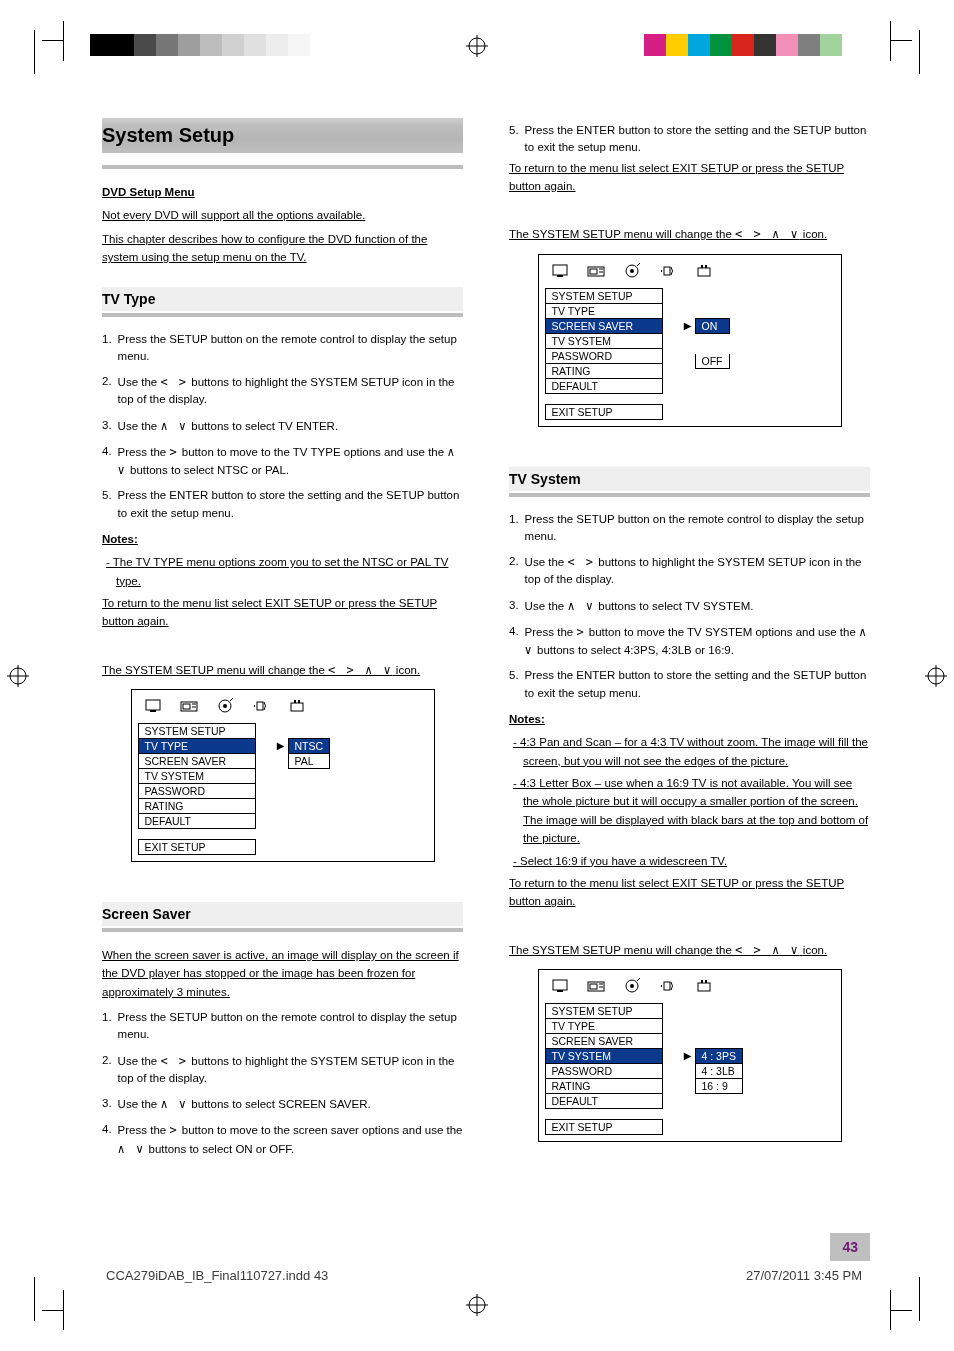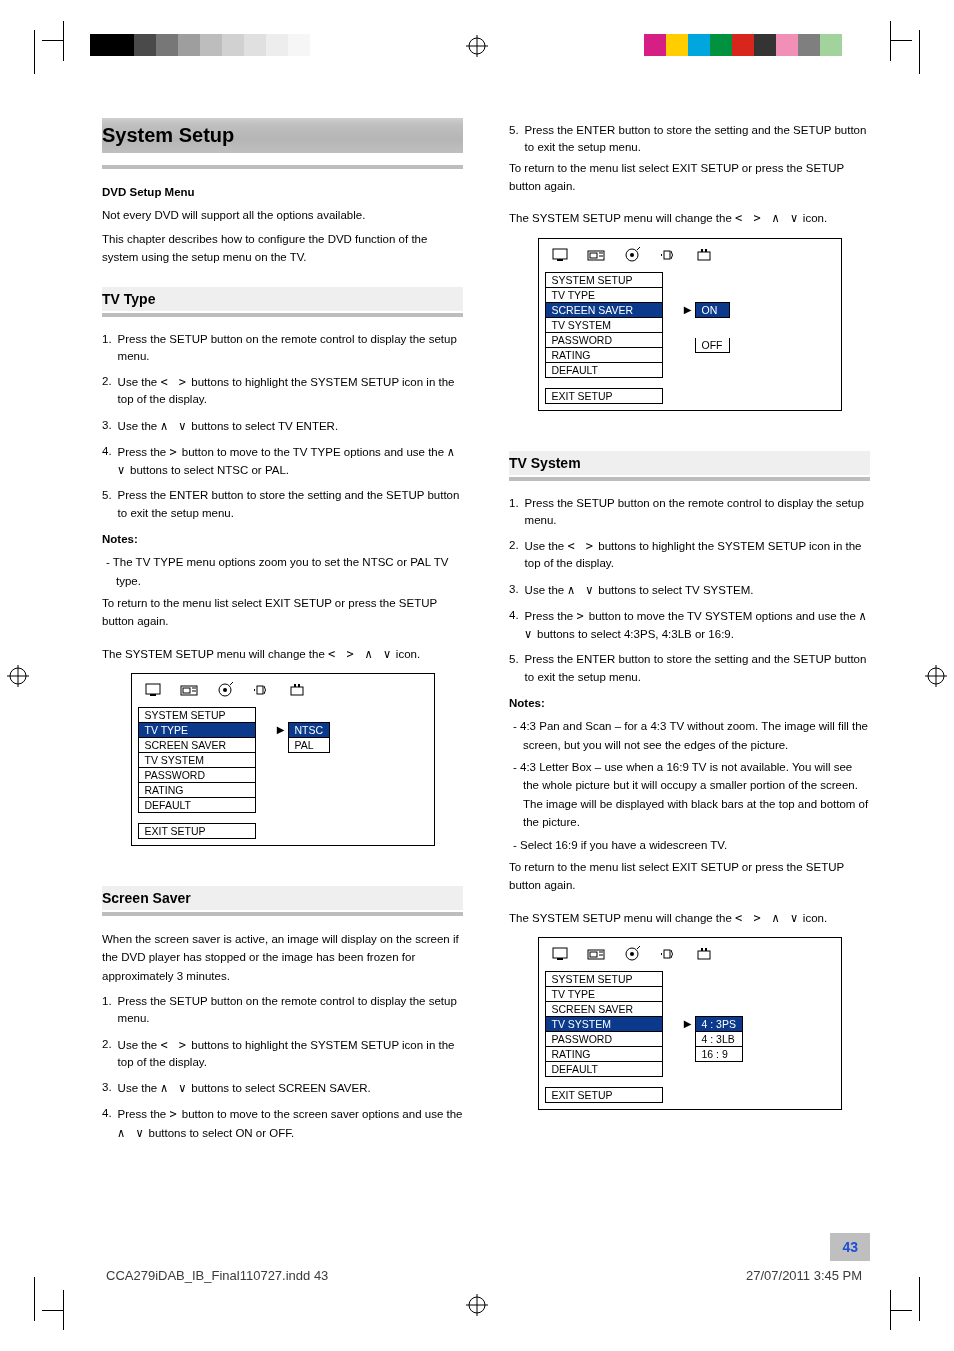--- a/index.html
+++ b/index.html
@@ -73,29 +73,29 @@
  background: #efefef;
  margin: 20px 0 0 0;
  padding: 4px 0;
   }
   .grayBar {
  height: 4px;
  background: #bdbdbd;
  margin: 2px 0 14px 0;
   }
 
-  p { margin: 0 0 5px 0; line-height: 1.6; }
+  p { margin: 0 0 5px 0; line-height: 1.6; text-decoration: underline; }
   .step { display:flex; gap:6px; margin:8px 0 2px 0; line-height:1.5; }
   .step .num { white-space:nowrap; }
   .arrows { font-family: monospace; font-size: 12px; letter-spacing:2px; }
 
   .notes-head { font-weight:bold; margin-top:8px; }
   .indent-dash { padding-left: 14px; text-indent:-10px; margin:0 0 4px 0; }
 
-  .menu-caption { margin-top:14px; font-size:11.5px; line-height:1.5; }
+  .menu-caption { margin-top:30px; font-size:11.5px; line-height:1.5; }
 
   
   .osd {
  width: 290px;
  border: 1px solid #000;
  padding: 6px;
  margin: 10px auto 0 auto;
  font-size: 10.5px;
  font-family: Arial, sans-serif;
   }
@@ -128,21 +128,21 @@
   }
   .osd-opt.first { border-top:1px solid #000; }
   .osd-opt.sel   { background: var(--blue); color:#fff; }
 
   .osd-right-wrap { display:flex; align-items:flex-start; }
   .osd-arrow { width:14px; display:flex; justify-content:center; padding-top:3px; font-size:10px;}
 
   
   .pageno {
  position:absolute; right:0; bottom:0;
- background:#bfbfbf; color:#1d4ed8;
+ background:#bfbfbf; color:#701a75;
  padding:6px 12px;
  font-size:14px; font-weight:bold;
  border:0;
   }
 
   
   .footline {
  position:absolute; bottom:68px; left:106px; font-size:13px; color:#3b3b3b;
   }
   .footline .date { position:absolute; left:640px; white-space:nowrap; }

